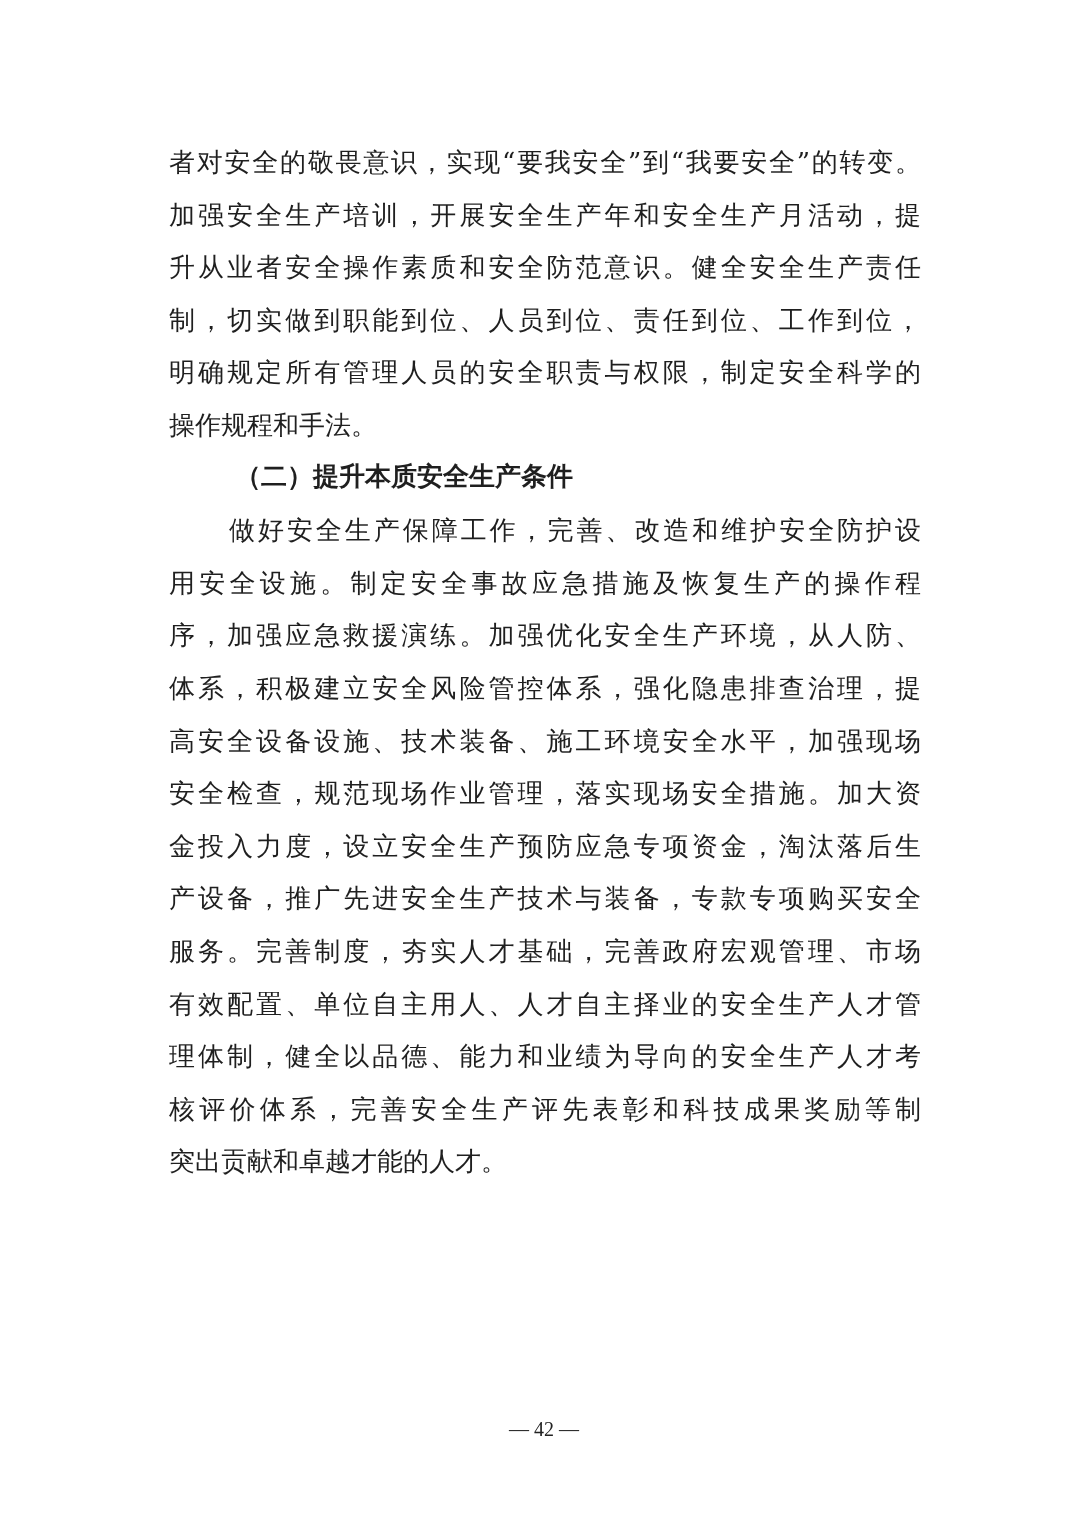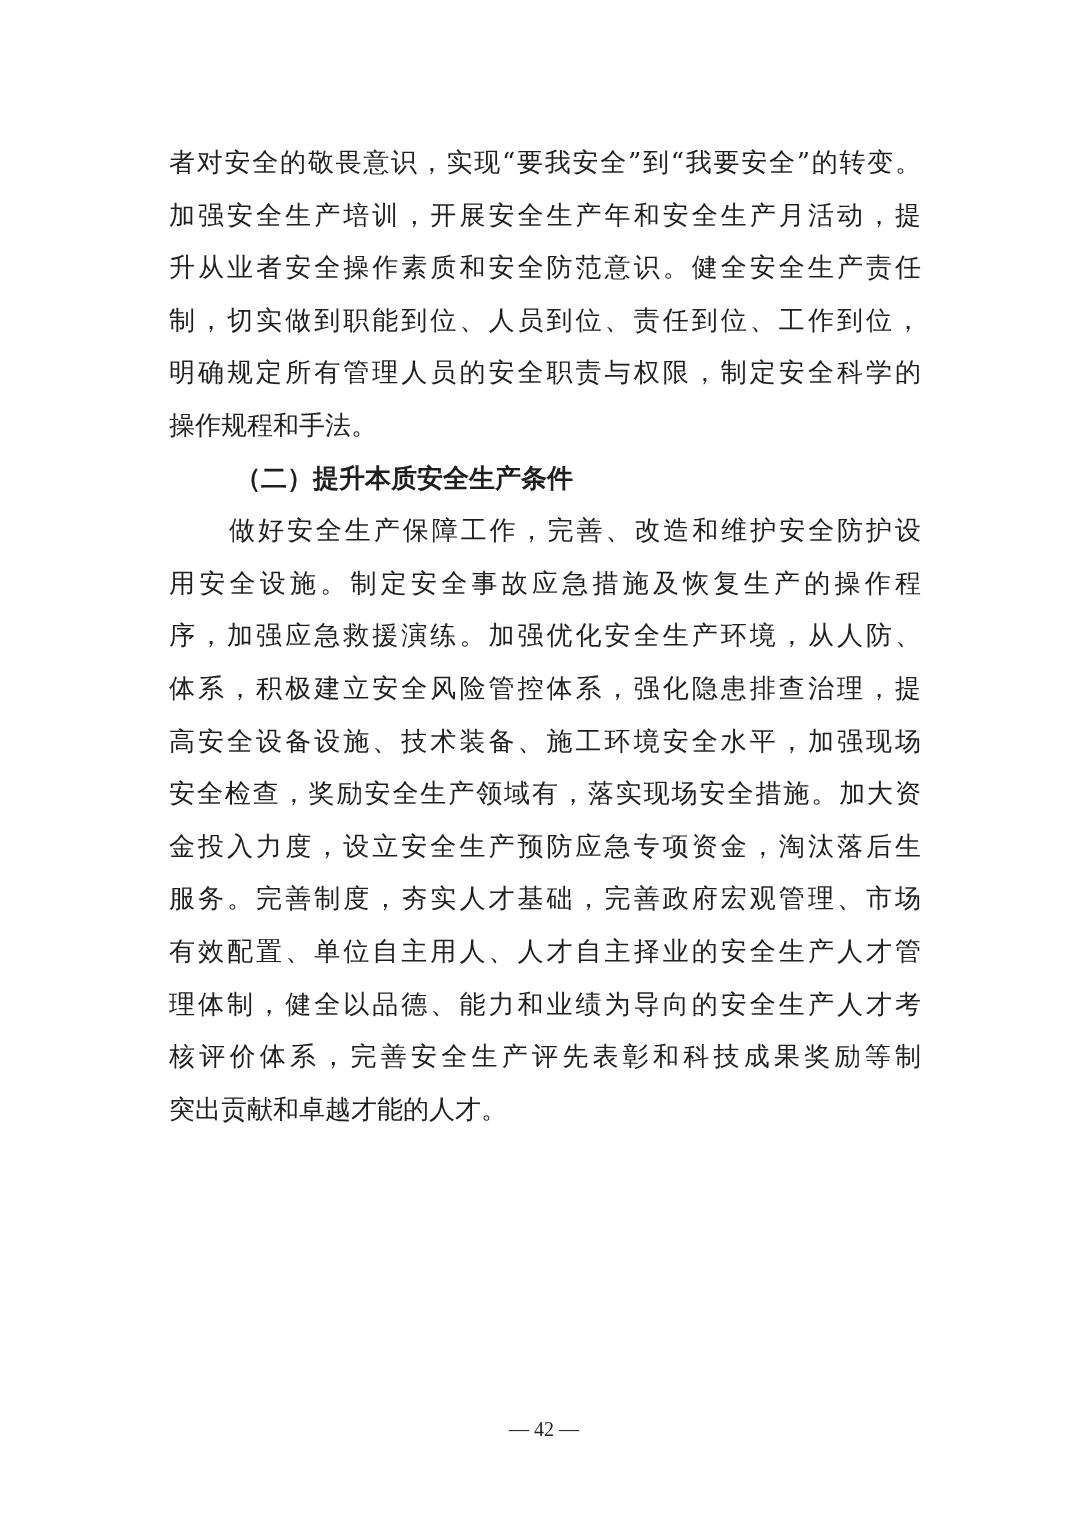--- a/index.html
+++ b/index.html
@@ -9,21 +9,21 @@
     position: absolute; left: 165px; top: 136px; width: 752px;
     font-family: "DejaVu Serif", "Liberation Serif", serif;
     font-size: 26px; color: #1f1f1f;
   }
   .line {
     height: 52.6px; line-height: 52.6px; white-space: nowrap;
     text-align: justify; text-align-last: justify; letter-spacing: 0;
   }
   .line.last { text-align-last: left; }
   .line.indent { padding-left: 60px; }
-  .heading { font-family: Liberation Sans, sans-serif; font-weight: bold; padding-left: 66px; text-align-last: left; }
+  .heading { font-family: Liberation Mono, monospace; font-weight: bold; padding-left: 66px; text-align-last: left; }
   .page-num {
     position: absolute; left: 0; width: 1080px; top: 1418px; text-align: center;
     font-family: "Liberation Serif", "DejaVu Serif", serif; font-size: 20px; color: #222;
   }
 </style>
 </head>
 <body>
 
 <div class="page">
   <div class="content">
@@ -34,22 +34,23 @@
     <div class="line">明确规定所有管理人员的安全职责与权限，制定安全科学的</div>
     <div class="line last">操作规程和手法。</div>
 
     <div class="line heading">（二）提升本质安全生产条件</div>
 
     <div class="line indent">做好安全生产保障工作，完善、改造和维护安全防护设</div>
     <div class="line">用安全设施。制定安全事故应急措施及恢复生产的操作程</div>
     <div class="line">序，加强应急救援演练。加强优化安全生产环境，从人防、</div>
     <div class="line">体系，积极建立安全风险管控体系，强化隐患排查治理，提</div>
     <div class="line">高安全设备设施、技术装备、施工环境安全水平，加强现场</div>
-    <div class="line">安全检查，奖励安全生产领域有，落实现场安全措施。加大资</div>
+    <div class="line">安全检查，规范现场作业管理，落实现场安全措施。加大资</div>
     <div class="line">金投入力度，设立安全生产预防应急专项资金，淘汰落后生</div>
+    <div class="line">产设备，推广先进安全生产技术与装备，专款专项购买安全</div>
     <div class="line">服务。完善制度，夯实人才基础，完善政府宏观管理、市场</div>
     <div class="line">有效配置、单位自主用人、人才自主择业的安全生产人才管</div>
     <div class="line">理体制，健全以品德、能力和业绩为导向的安全生产人才考</div>
     <div class="line">核评价体系，完善安全生产评先表彰和科技成果奖励等制</div>
     <div class="line last">突出贡献和卓越才能的人才。</div>
   </div>
 
   <div class="page-num">— 42 —</div>
 </div>
 

